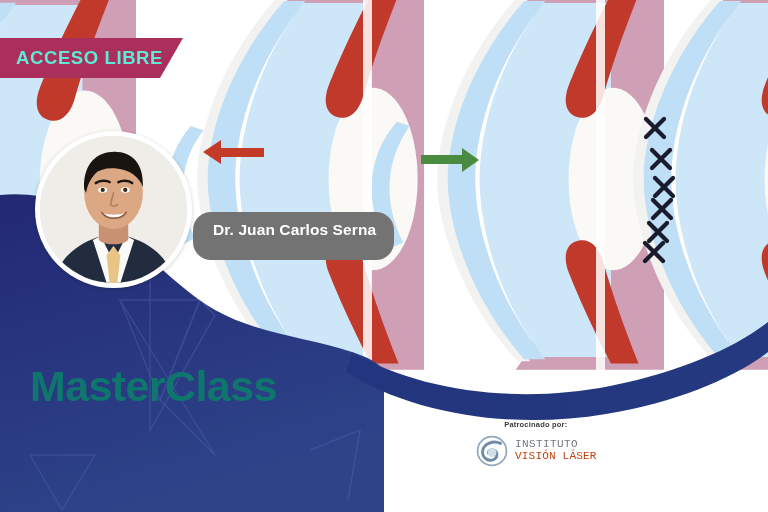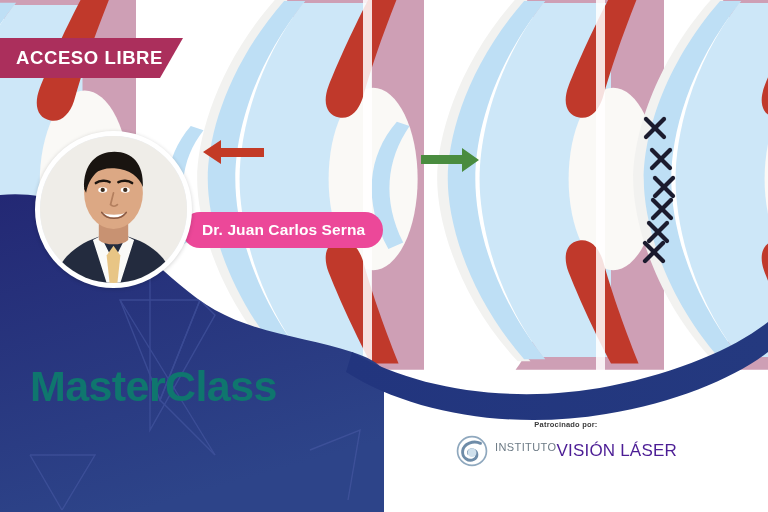--- a/index.html
+++ b/index.html
@@ -12,66 +12,66 @@
   
   .ribbon{
     position:absolute;left:0;top:38px;height:40px;width:183px;
     background:#AB2F5C;
     display:flex;align-items:center;
     box-sizing:border-box;padding-left:16px;
     clip-path:polygon(0 0, 183px 0, 160px 40px, 0 40px);
     z-index:30;
   }
   .ribbon-label{
-    color:#ffffff;font-weight:bold;font-size:18.5px;letter-spacing:.6px;
+    color:#5eead4;font-weight:bold;font-size:18.5px;letter-spacing:.6px;
     font-family:"Liberation Sans",sans-serif;white-space:nowrap;
   }
 
   
   .avatar{
     position:absolute;left:35px;top:131px;width:157px;height:157px;
     border-radius:50%;background:#e9eef5;
     border:5px solid #ffffff;box-sizing:border-box;
     overflow:hidden;z-index:40;
     box-shadow:0 1px 4px rgba(0,0,0,.18);
   }
   .avatar svg{display:block;width:100%;height:100%;}
 
   
   .name-pill{
-    position:absolute;left:182px;top:212px;height:36px;
-    background:#ec4899;border-radius:18px;
-    display:flex;align-items:center;padding:0 18px 0 20px;
+    position:absolute;left:193px;top:212px;height:36px;
+    background:#737373;border-radius:18px;
+    display:flex;align-items:center;padding:0 18px 12px 20px;
     z-index:35;
   }
   .name-pill span{
     color:#ffffff;font-size:15.5px;font-weight:bold;white-space:nowrap;
     letter-spacing:.1px;
   }
 
   
   .masterclass{
     position:absolute;left:30px;top:362px;z-index:35;
     color:#0f766e;font-size:43px;font-weight:bold;letter-spacing:-.6px;
     white-space:nowrap;
   }
 
   
   .sponsor{
-    position:absolute;left:455px;top:420px;z-index:35;
+    position:absolute;left:475px;top:420px;z-index:35;
     display:flex;flex-direction:column;align-items:center;
   }
   .sponsor-caption{
     font-size:7.5px;font-weight:bold;color:#3a3a3a;letter-spacing:.2px;
     margin-bottom:5px;
   }
   .sponsor-logo{display:flex;align-items:center;gap:6px;}
-  .ivl-text{display:flex;flex-direction:row;line-height:1.06;}
+  .ivl-text{display:flex;flex-direction:column;line-height:1.06;font-family:Liberation Mono, monospace;}
   .ivl-1{font-size:11px;color:#6d7b86;letter-spacing:.4px;}
-  .ivl-2{font-size:17px;color:#4c1d95;letter-spacing:.2px;}
+  .ivl-2{font-size:11px;color:#c2410c;letter-spacing:.2px;}
 
   
   .tenea{
     position:absolute;left:578px;top:424px;z-index:35;
     display:flex;flex-direction:column;align-items:center;
   }
   .tenea-row{display:flex;align-items:flex-end;}
   .tenea-word{
     font-size:36px;font-weight:bold;color:#1F3E7A;letter-spacing:-1.2px;
     line-height:.85;margin-left:-6px;

